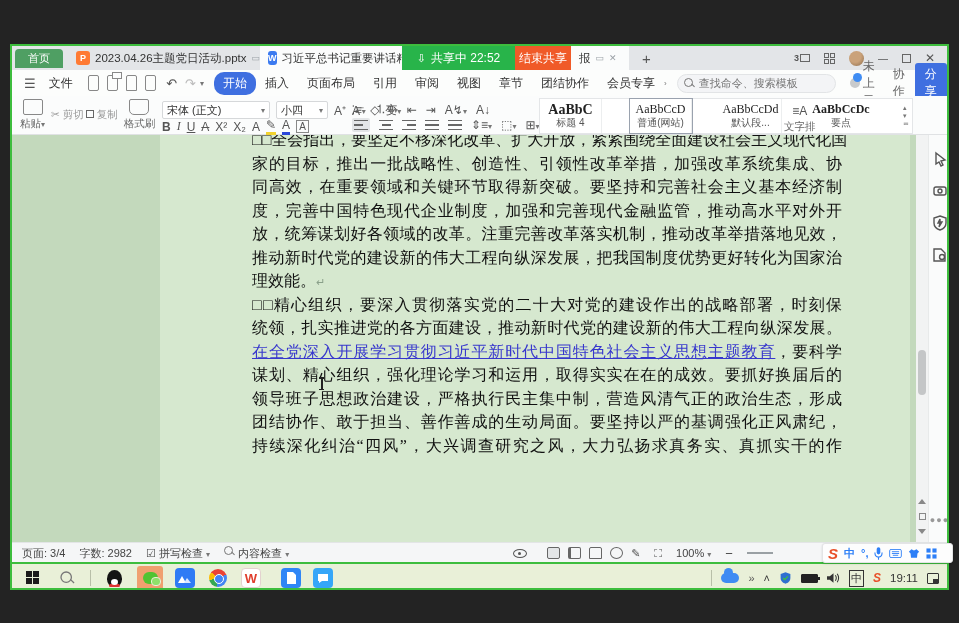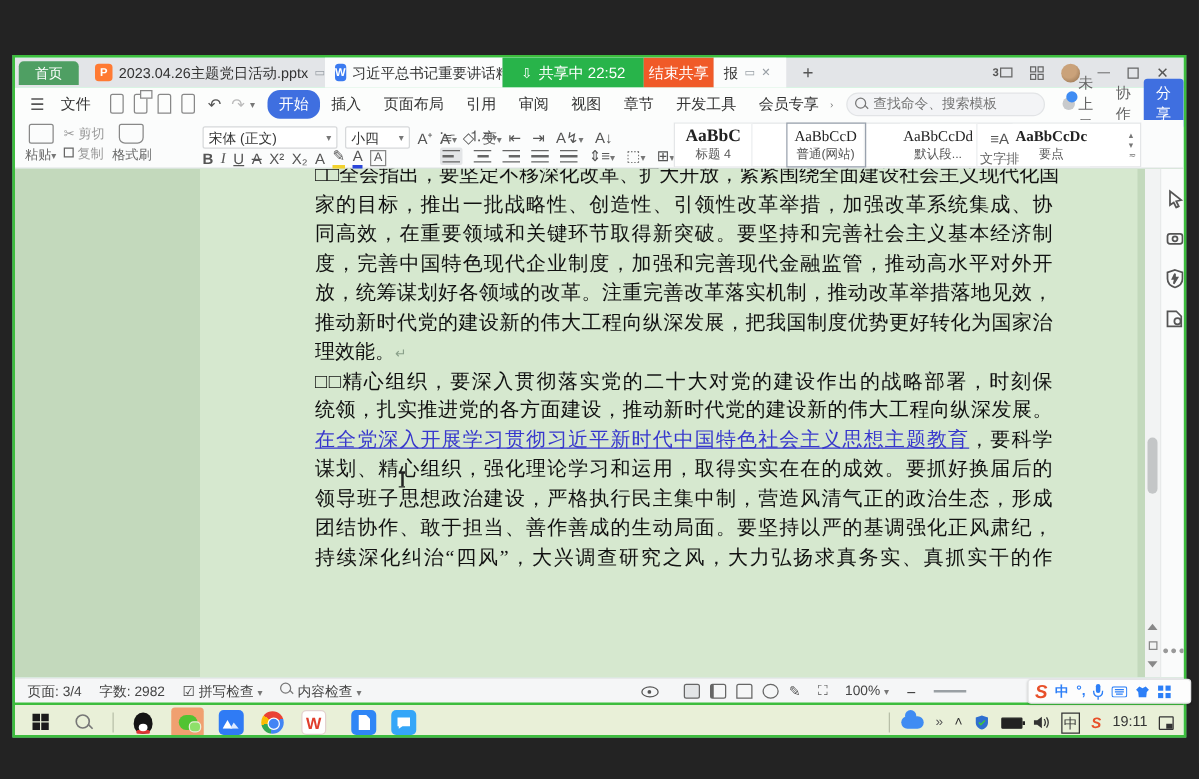--- a/index.html
+++ b/index.html
@@ -217,42 +217,42 @@
       <span class="qicon" style="margin-left:6px;">↶</span>
       <span class="qicon" style="color:#bbb;">↷</span>
       <span class="caret">▾</span>
       <span class="mitem on" style="margin-left:10px;">开始</span>
       <span class="mitem">插入</span>
       <span class="mitem">页面布局</span>
       <span class="mitem">引用</span>
       <span class="mitem">审阅</span>
       <span class="mitem">视图</span>
       <span class="mitem">章节</span>
-      <span class="mitem">开发工具</span>
+      <span class="mitem">团结协作</span>
       <span class="mitem">会员专享</span>
       <span class="caret">›</span>
       <div class="searchbox">
         <span class="mag"></span>
         <input placeholder="查找命令、搜索模板" style="">
       </div>
       <span style="margin-left:14px; color:#666; display:flex; align-items:center; gap:3px;">
         <span class="cloudic" style="background:#c8cacc;"></span>
         <span>未上云</span>
       </span>
       <span style="margin-left:10px; color:#666;">协作</span>
       <span class="bluebtn" style="margin-left:10px;">分享</span>
     </div>
 
     <div class="toolbar">
       <div class="tgroup" style="left:8px; top:3px;">
         <div class="bigbtn">
           <span class="ibox"></span>
           <span><span>粘贴</span><span class="caret">▾</span></span>
         </div>
-        <div style="display:flex; flex-direction:column; gap:2px; color:#999; font-size:10.5px;">
+        <div style="display:flex; flex-direction:row; gap:2px; color:#999; font-size:10.5px;">
           <span>✂ <span>剪切</span></span>
           <span><span class="sq" style="width:8px;height:8px;"></span> <span>复制</span></span>
         </div>
         <div class="bigbtn">
           <span class="ibox" style="border-radius:2px 2px 5px 5px;"></span>
           <span>格式刷</span>
         </div>
       </div>
       <div class="tgroup" style="left:150px; top:5px;">
         <div class="combo" style="width:108px;">

